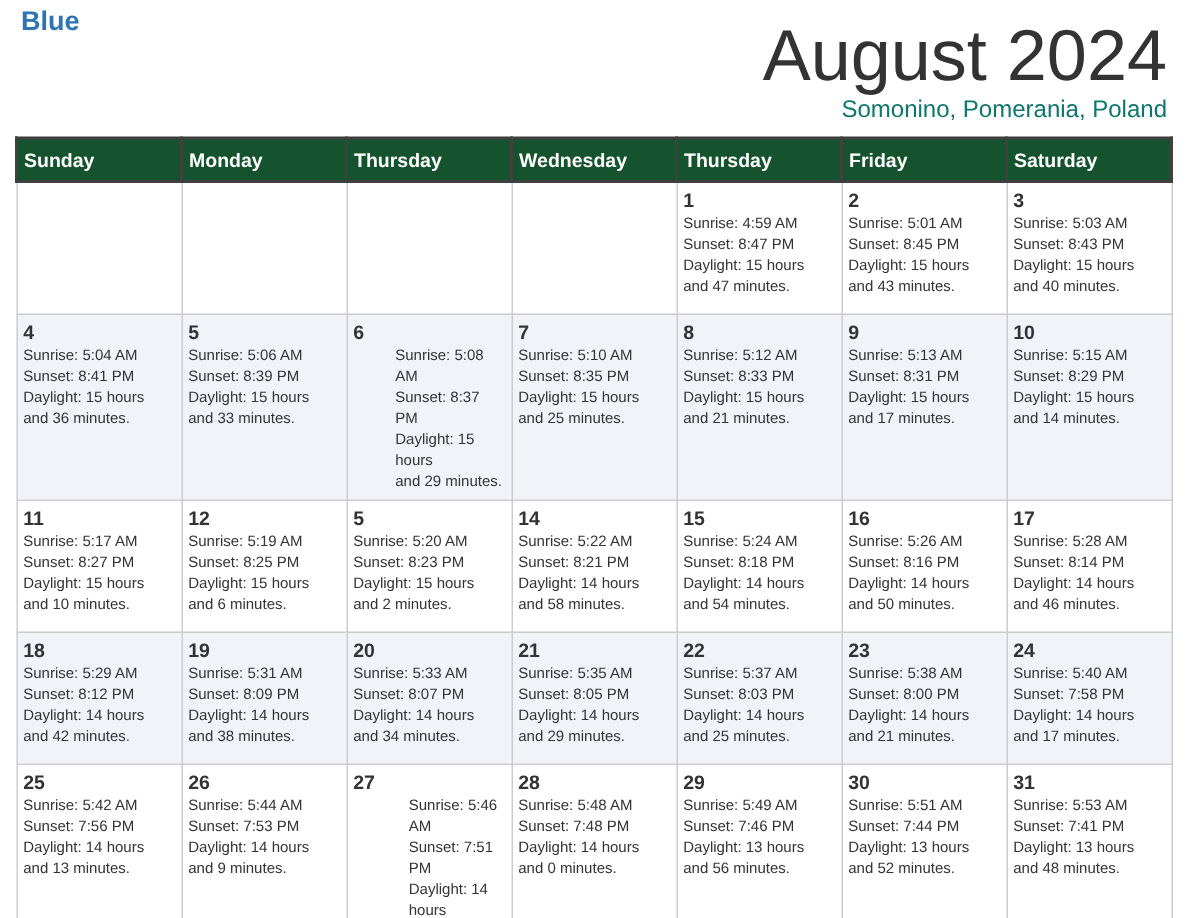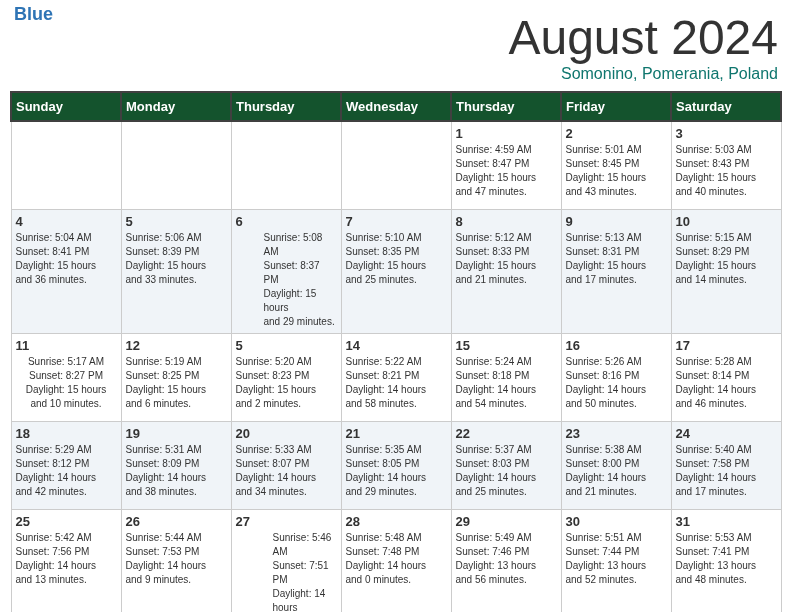--- a/index.html
+++ b/index.html
@@ -193,21 +193,21 @@
           <span class="day-number">10</span>
           <div class="day-info" style="white-space: pre-line;">Sunrise: 5:15 AM
 Sunset: 8:29 PM
 Daylight: 15 hours
 and 14 minutes.</div>
         </td>
       </tr>
       <tr>
         <td>
           <span class="day-number">11</span>
-          <div class="day-info" style="white-space: pre-line; text-align: center;">Sunrise: 5:17 AM
+          <div class="day-info" style="white-space: pre-line;">Sunrise: 5:17 AM
 Sunset: 8:27 PM
 Daylight: 15 hours
 and 10 minutes.</div>
         </td>
         <td>
           <span class="day-number">12</span>
           <div class="day-info" style="white-space: pre-line;">Sunrise: 5:19 AM
 Sunset: 8:25 PM
 Daylight: 15 hours
 and 6 minutes.</div>

